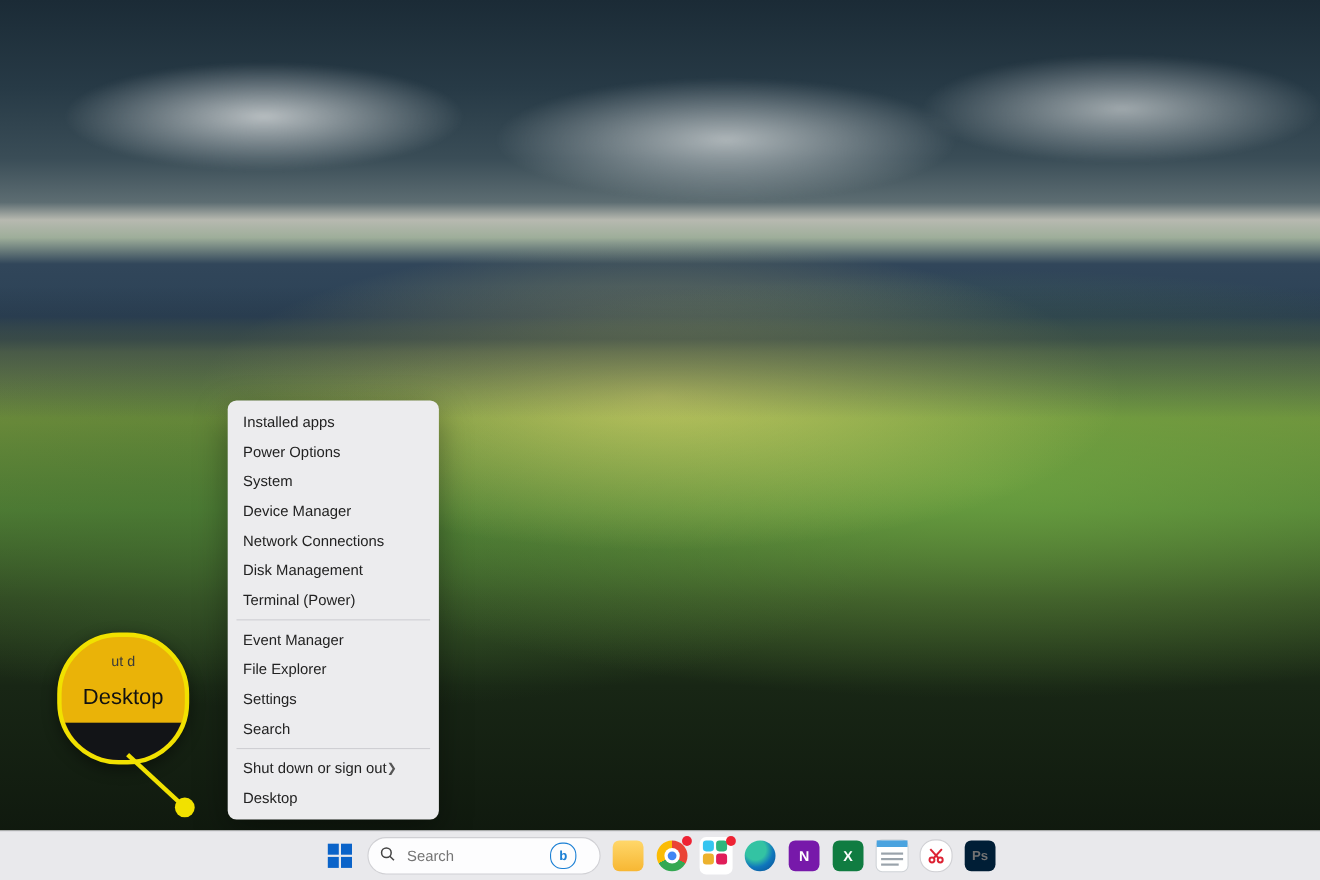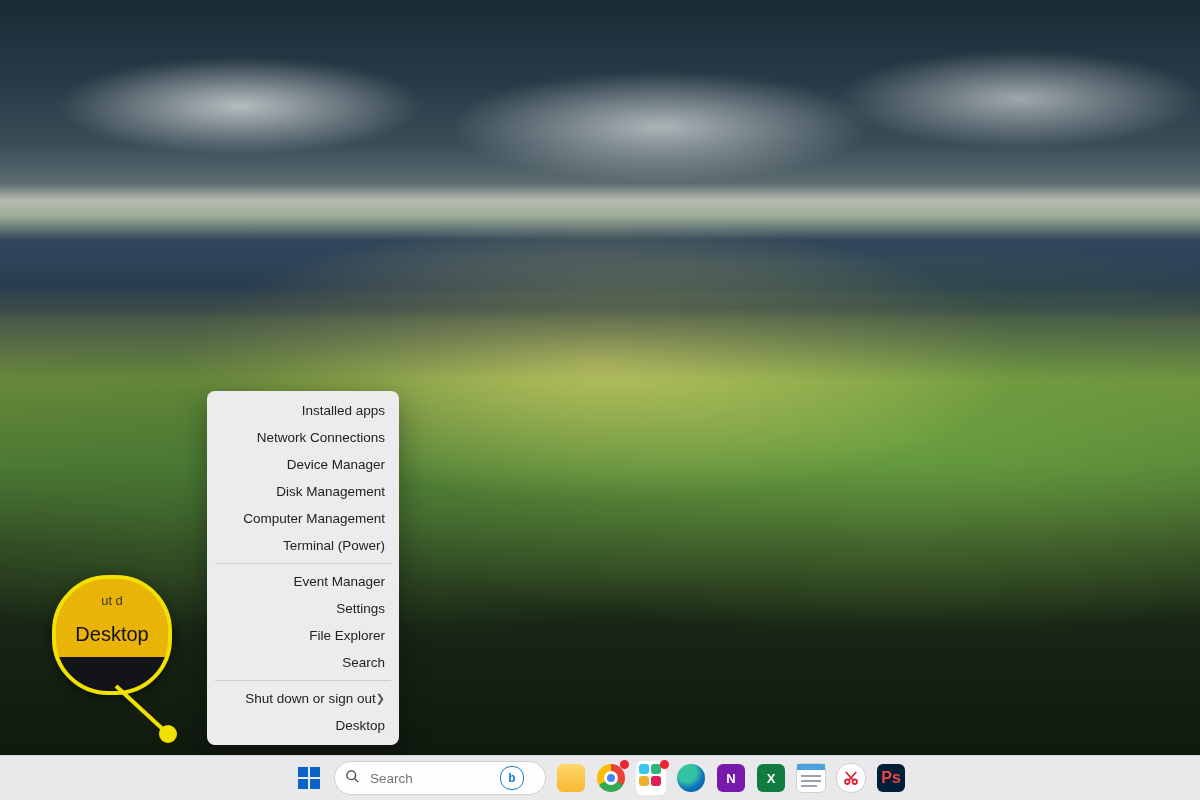--- a/index.html
+++ b/index.html
@@ -37,21 +37,21 @@
 
   
   .taskbar{position:absolute;left:0;right:0;bottom:0;height:44px;background:#e9e9ec;display:flex;align-items:center;justify-content:center;gap:10px;border-top:1px solid #d6d6d9;}
   .tb-icon{width:30px;height:30px;border-radius:4px;display:flex;align-items:center;justify-content:center;cursor:pointer;}
   .search{display:flex;align-items:center;background:#fdfdfe;border:1px solid #d0d0d4;border-radius:18px;height:32px;padding:0 10px 0 10px;gap:8px;min-width:190px;}
   .search input{border:none;outline:none;background:transparent;font-size:13.5px;color:#555;width:120px;}
   .bing{width:22px;height:22px;border-radius:11px;border:1.5px solid #1a7fd4;display:flex;align-items:center;justify-content:center;color:#1a7fd4;font-weight:600;font-size:12px;}
 
   
   .cmenu{position:absolute;left:207px;bottom:55px;width:192px;background:#ececee;border-radius:8px;box-shadow:0 10px 30px rgba(0,0,0,.35);padding:6px 0;font-size:13.5px;color:#222;}
-  .cmenu .item{padding:6px 14px;display:flex;align-items:center;justify-content:flex-end;cursor:pointer;}
+  .cmenu .item{padding:6px 14px;display:flex;align-items:center;justify-content:flex-start;cursor:pointer;}
   .cmenu .sep{height:1px;background:#cfcfd3;margin:4px 8px;}
   .chev{font-size:11px;color:#555;}
 
   
   .lens{position:absolute;left:52px;top:575px;width:112px;height:112px;border-radius:56px;background:#eab308;border:4px solid #f1e100;box-shadow:0 4px 14px rgba(0,0,0,.45);overflow:hidden;}
   .lens .l-top{position:absolute;top:14px;width:100%;text-align:center;font-size:13px;color:#3a3a3a;}
   .lens .l-mid{position:absolute;top:44px;width:100%;text-align:center;font-size:20px;color:#111;}
   .lens .l-bar{position:absolute;top:78px;left:0;right:0;height:34px;background:#121417;}
   .pointer{position:absolute;left:116px;top:686px;width:70px;height:70px;}
   .pointer svg{overflow:visible;}
@@ -67,43 +67,46 @@
 </head>
 <body>
 
 <div class="wall"></div>
 
 <div class="cmenu">
   <div class="item">
       <span>Installed apps</span>
     </div>
   <div class="item">
+      <span>Power Options</span>
+    </div>
+  <div class="item">
+      <span>System</span>
+    </div>
+  <div class="item">
+      <span>Device Manager</span>
+    </div>
+  <div class="item">
       <span>Network Connections</span>
     </div>
   <div class="item">
-      <span>Device Manager</span>
-    </div>
-  <div class="item">
       <span>Disk Management</span>
     </div>
   <div class="item">
-      <span>Computer Management</span>
-    </div>
-  <div class="item">
       <span>Terminal (Power)</span>
     </div>
   <div class="sep"></div>
   <div class="item">
       <span>Event Manager</span>
     </div>
   <div class="item">
+      <span>File Explorer</span>
+    </div>
+  <div class="item">
       <span>Settings</span>
-    </div>
-  <div class="item">
-      <span>File Explorer</span>
     </div>
   <div class="item">
       <span>Search</span>
     </div>
   <div class="sep"></div>
   <div class="item">
     <span>Shut down or sign out</span>
     <span class="chev">❯</span>
   </div>
   <div class="item">
@@ -184,15 +187,15 @@
     <div class="pill" style="border-radius:14px;background:#fff;border:1px solid #d0d0d4;display:flex;align-items:center;justify-content:center;">
       <svg width="18" height="18" viewBox="0 0 24 24" fill="none" stroke="#d23" stroke-width="2.4">
           <circle cx="7" cy="17" r="3"></circle>
           <circle cx="17" cy="17" r="3"></circle>
           <line x1="9" y1="15" x2="19" y2="4"></line>
           <line x1="15" y1="15" x2="5" y2="4"></line>
         </svg>
     </div>
   </div>
   <div class="tb-icon">
-    <div class="pill" style="background:#001e36;color:#ef4444;display:flex;align-items:center;justify-content:center;font-weight:700;font-size:16px;">Ps</div>
+    <div class="pill" style="background:#001e36;color:#737373;display:flex;align-items:center;justify-content:center;font-weight:700;font-size:12px;">Ps</div>
   </div>
 </div>
 
 </body></html>

